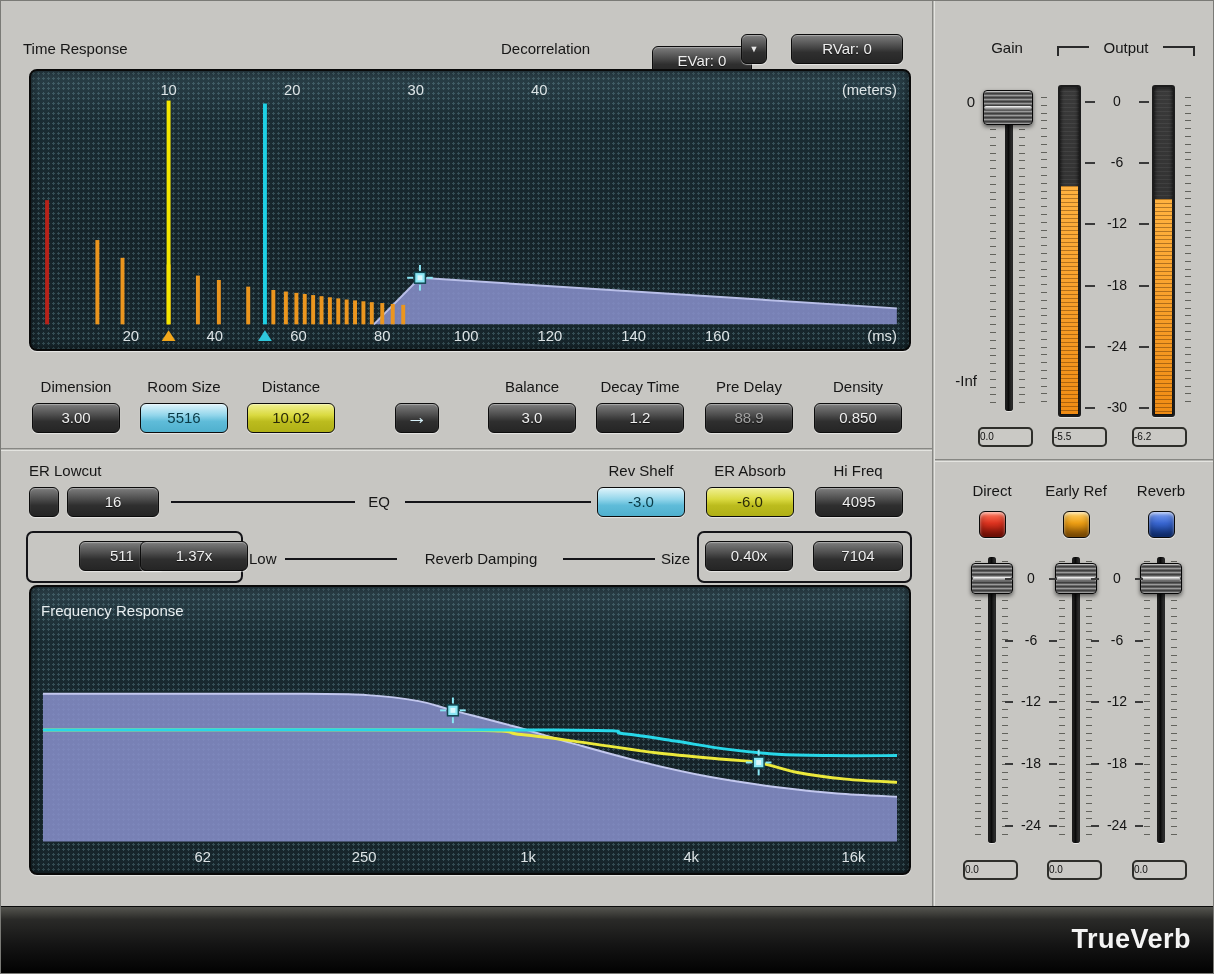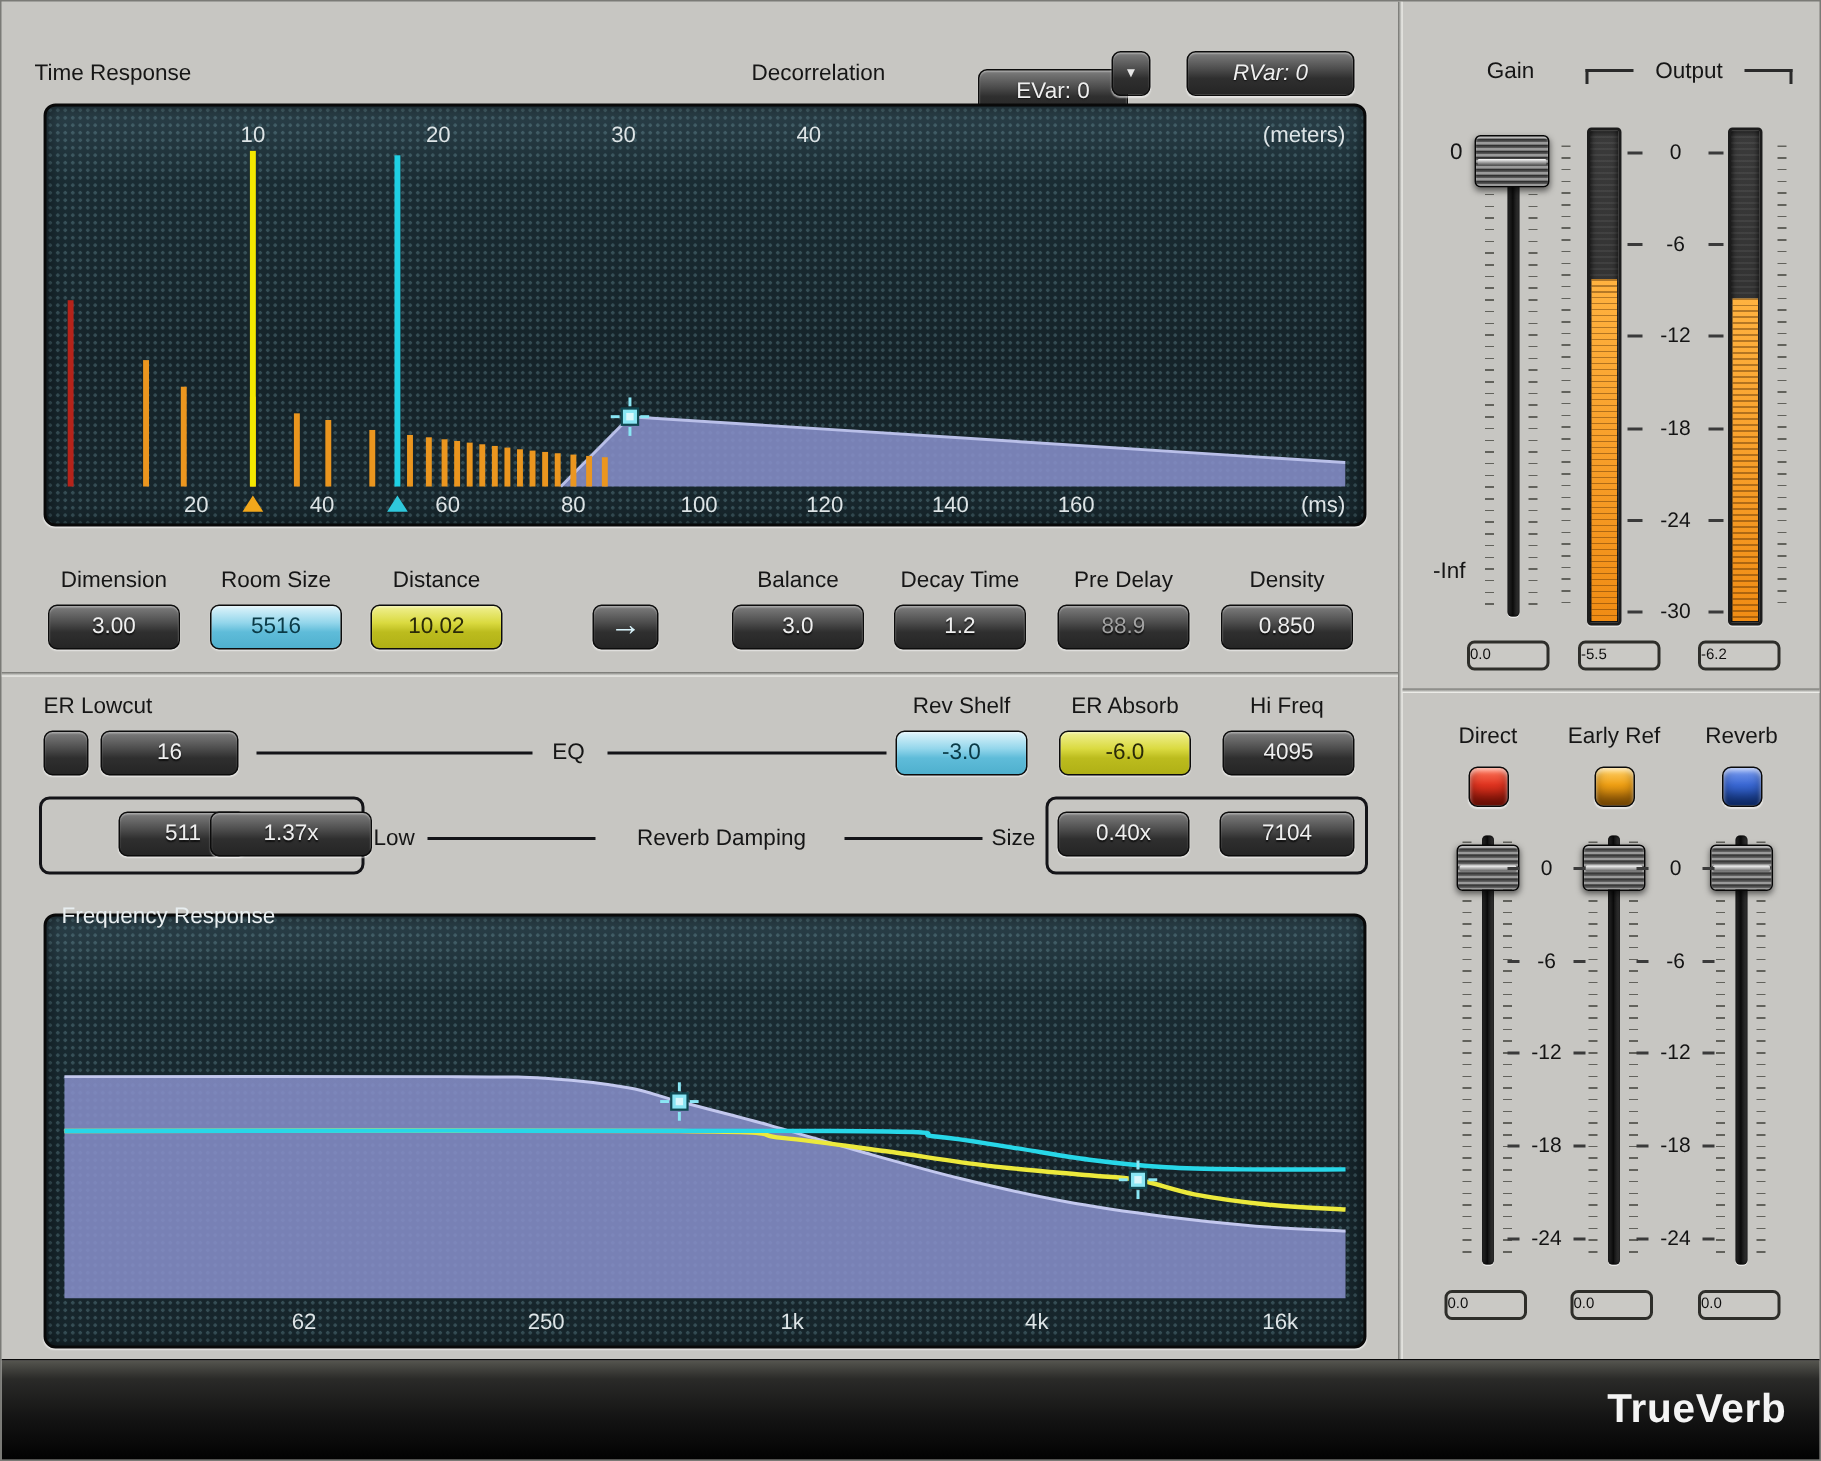--- a/index.html
+++ b/index.html
@@ -87,21 +87,21 @@
 </style>
 </head>
 <body>
 
 <div id="app">
 
   <span class="lbl" style="left:22px;top:39px;">Time Response</span>
   <span class="lbl" style="left:500px;top:39px;">Decorrelation</span>
   <div class="btn" style="left:651px;top:33px;width:100px;margin-top:12px;">EVar: 0</div>
   <div class="btn" style="left:740px;top:33px;width:26px;"><span class="dd">▼</span></div>
-  <div class="btn" style="left:790px;top:33px;width:112px;font-style:italic;">RVar: 0</div>
+  <div class="btn" style="left:790px;top:33px;width:112px;">RVar: 0</div>
 
   <div class="panel" style="left:28px;top:68px;width:882px;height:282px;">
     <svg id="time-svg" viewBox="0 0 882 282">
         <text x="135.3" y="24" text-anchor="middle" fill="#dde4e6" font-size="15px" font-family="&quot;Liberation Sans&quot;, sans-serif">10</text>
         <text x="260.6" y="24" text-anchor="middle" fill="#dde4e6" font-size="15px" font-family="&quot;Liberation Sans&quot;, sans-serif">20</text>
         <text x="385.9" y="24" text-anchor="middle" fill="#dde4e6" font-size="15px" font-family="&quot;Liberation Sans&quot;, sans-serif">30</text>
         <text x="511.2" y="24" text-anchor="middle" fill="#dde4e6" font-size="15px" font-family="&quot;Liberation Sans&quot;, sans-serif">40</text>
         <text x="874" y="24" text-anchor="end" fill="#dde4e6" font-size="15px" font-family="&quot;Liberation Sans&quot;, sans-serif">(meters)</text>
         <text x="97" y="274" text-anchor="middle" fill="#dde4e6" font-size="15px" font-family="&quot;Liberation Sans&quot;, sans-serif">20</text>
         <text x="182" y="274" text-anchor="middle" fill="#dde4e6" font-size="15px" font-family="&quot;Liberation Sans&quot;, sans-serif">40</text>
@@ -187,21 +187,21 @@
   <div class="btn" style="left:139px;top:540px;width:108px;">1.37x</div>
   <span class="lbl" style="left:248px;top:549px;">Low</span>
   <div class="hline" style="left:284px;top:557px;width:112px;"></div>
   <span class="lbl lblc" style="left:402px;top:549px;width:156px;">Reverb Damping</span>
   <div class="hline" style="left:562px;top:557px;width:92px;"></div>
   <span class="lbl" style="left:660px;top:549px;">Size</span>
   <div class="grp" style="left:696px;top:530px;width:215px;height:52px;"></div>
   <div class="btn" style="left:704px;top:540px;width:88px;">0.40x</div>
   <div class="btn" style="left:812px;top:540px;width:90px;">7104</div>
 
-  <div class="panel" style="left:28px;top:608px;width:882px;height:290px;">
+  <div class="panel" style="left:28px;top:584px;width:882px;height:290px;">
     <svg id="freq-svg" viewBox="0 0 882 290">
         <path d="M8 108.24 C 51.300000000000004 108.24, 212.95333333333335 108.006, 267.8 108.24 C 322.64666666666665 108.47399999999999, 316.87333333333333 108.39599999999999, 337.08 109.64399999999999 C 357.28666666666663 110.892, 374.6066666666667 113.15400000000001, 389.04 115.72800000000001 C 403.47333333333336 118.302, 407.80333333333334 120.87599999999999, 423.68 125.088 C 439.5566666666667 129.29999999999998, 464.09333333333336 135.423, 484.3 141 C 504.50666666666666 146.577, 523.27 152.505, 544.92 158.54999999999998 C 566.5699999999999 164.59499999999997, 591.1066666666666 171.615, 614.1999999999999 177.27 C 637.2933333333333 182.925, 660.3866666666667 188.19, 683.48 192.48 C 706.5733333333334 196.76999999999998, 731.11 200.202, 752.76 203.01 C 774.41 205.81799999999998, 793.1733333333333 207.72899999999998, 813.38 209.328 C 833.5866666666667 210.92700000000002, 863.8966666666666 212.05800000000002, 874 212.604 L 874 258 L 8 258 Z" fill="rgba(134,142,200,0.88)"></path>
         <path d="M8 108.24 C 51.300000000000004 108.24, 212.95333333333335 108.006, 267.8 108.24 C 322.64666666666665 108.47399999999999, 316.87333333333333 108.39599999999999, 337.08 109.64399999999999 C 357.28666666666663 110.892, 374.6066666666667 113.15400000000001, 389.04 115.72800000000001 C 403.47333333333336 118.302, 407.80333333333334 120.87599999999999, 423.68 125.088 C 439.5566666666667 129.29999999999998, 464.09333333333336 135.423, 484.3 141 C 504.50666666666666 146.577, 523.27 152.505, 544.92 158.54999999999998 C 566.5699999999999 164.59499999999997, 591.1066666666666 171.615, 614.1999999999999 177.27 C 637.2933333333333 182.925, 660.3866666666667 188.19, 683.48 192.48 C 706.5733333333334 196.76999999999998, 731.11 200.202, 752.76 203.01 C 774.41 205.81799999999998, 793.1733333333333 207.72899999999998, 813.38 209.328 C 833.5866666666667 210.92700000000002, 863.8966666666666 212.05800000000002, 874 212.604" fill="none" stroke="#c3c8ee" stroke-width="2"></path>
         <path d="M8 144.978 C 77.28 144.978, 342.85333333333335 144.198, 423.68 144.978 C 504.50666666666666 145.758, 469.8666666666667 147.39600000000002, 492.96000000000004 149.65800000000002 C 516.0533333333334 151.92000000000002, 539.1466666666666 155.42999999999998, 562.24 158.54999999999998 C 585.3333333333334 161.67, 608.4266666666666 165.64799999999997, 631.52 168.378 C 654.6133333333333 171.108, 683.7686666666667 173.33100000000002, 700.8000000000001 174.93 C 717.8313333333334 176.529, 721.8726666666666 175.827, 733.708 177.972 C 745.5433333333333 180.11700000000002, 757.09 184.992, 771.812 187.79999999999998 C 786.534 190.60799999999998, 805.0086666666666 193.10399999999998, 822.04 194.82 C 839.0713333333333 196.536, 865.34 197.55, 874 198.096" fill="none" stroke="#ece93c" stroke-width="3"></path>
         <path d="M8 144.978 C 94.60000000000001 144.978, 429.4533333333334 144.354, 527.6 144.978 C 625.7466666666667 145.602, 576.6733333333333 146.85000000000002, 596.88 148.722 C 617.0866666666667 150.594, 631.52 153.59699999999998, 648.84 156.20999999999998 C 666.1600000000001 158.82299999999998, 683.48 162.177, 700.8000000000001 164.4 C 718.1200000000001 166.62300000000002, 735.44 168.45600000000002, 752.76 169.548 C 770.0799999999999 170.64, 784.5133333333333 170.718, 804.72 170.952 C 824.9266666666667 171.186, 862.4533333333334 170.952, 874 170.952" fill="none" stroke="#28d7e8" stroke-width="3"></path>
         <text x="169.942" y="279" text-anchor="middle" fill="#dde4e6" font-size="15px" font-family="&quot;Liberation Sans&quot;, sans-serif">62</text>
         <text x="333.616" y="279" text-anchor="middle" fill="#dde4e6" font-size="15px" font-family="&quot;Liberation Sans&quot;, sans-serif">250</text>
         <text x="499.888" y="279" text-anchor="middle" fill="#dde4e6" font-size="15px" font-family="&quot;Liberation Sans&quot;, sans-serif">1k</text>
         <text x="665.294" y="279" text-anchor="middle" fill="#dde4e6" font-size="15px" font-family="&quot;Liberation Sans&quot;, sans-serif">4k</text>
         <text x="829.834" y="279" text-anchor="middle" fill="#dde4e6" font-size="15px" font-family="&quot;Liberation Sans&quot;, sans-serif">16k</text>

